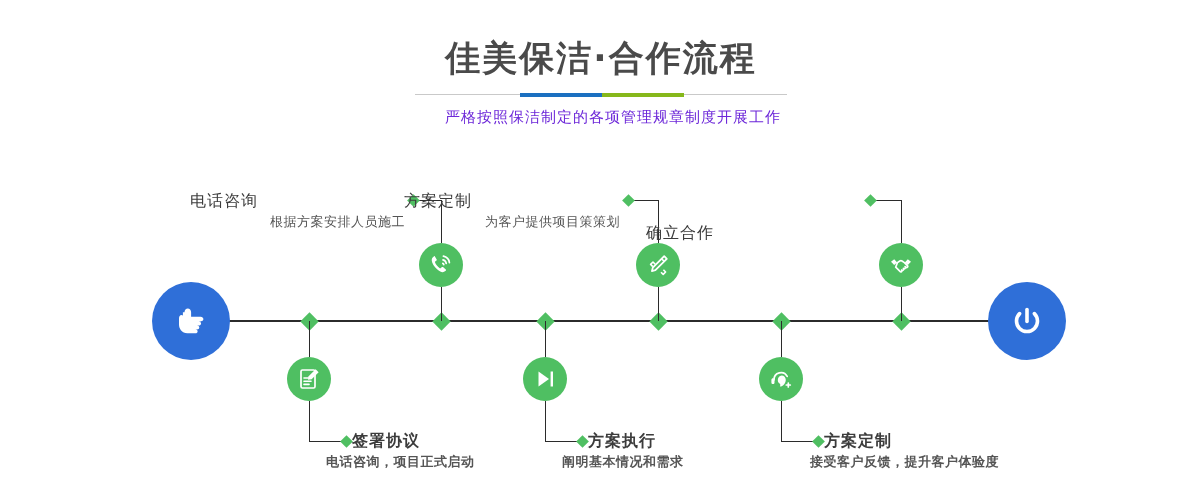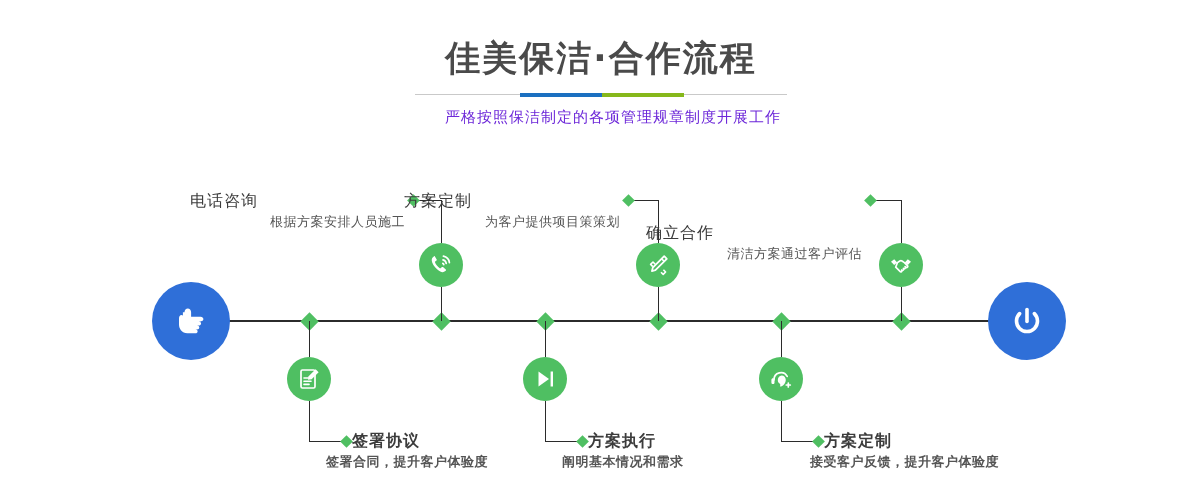--- a/index.html
+++ b/index.html
@@ -137,21 +137,21 @@
         <path d="M8 18.4 H13" stroke="#ffffff" stroke-width="1.6" stroke-linecap="round"></path>
         <path d="M19.6 3.2 l3.0 3.0 -7.0 7.0 -3.6 0.6 0.6 -3.6 z" fill="#ffffff"></path>
       </svg>
     </span>
   </div>
   <div class="vstem" style="left:309px;top:401px;height:40px;"></div>
   <div class="hstem" style="left:309px;top:441px;width:37px;"></div>
   <div class="tipdot" style="left:342px;top:437px;"></div>
   <div class="lbl down" style="left:352px;top:430px;width:260px;">
     <div class="main">签署协议</div>
-    <div class="sub" style="margin-left:-26px;">签署合同，提升客户体验度</div>
+    <div class="sub" style="margin-left:-26px;">电话咨询，项目正式启动</div>
   </div>
 
   <div class="diamond" style="left:651.5px;top:314.5px;"></div>
   <div class="vstem" style="left:658px;top:287px;height:34px;"></div>
   <div class="node-icon" style="left:636px;top:243px;">
     <span>
       <svg width="26" height="26" viewBox="0 0 26 26">
         <path d="M19.2 4.2 l2.6 2.6 -11.4 11.4 -3.5 0.9 0.9 -3.5 z" fill="none" stroke="#ffffff" stroke-width="1.8" stroke-linejoin="round"></path>
         <path d="M16.6 6.8 l2.6 2.6" stroke="#ffffff" stroke-width="1.6"></path>
         <path d="M7.8 14.6 l-2.2 -2.2 2.4 -2.4 2.2 2.2" fill="none" stroke="#ffffff" stroke-width="1.6" stroke-linejoin="round"></path>
@@ -194,21 +194,20 @@
         <path fill="#ffffff" d="M23.0 9.8 L19.8 7.2 l-3.0 3.2 3.0 2.6 z"></path>
         <path fill="none" stroke="#ffffff" stroke-width="1.7" stroke-linejoin="round" stroke-linecap="round" d="M9.4 10.6 l2.4 -1.6 c0.7 -0.4 1.5 -0.4 2.2 0 l2.4 1.6 l3.0 3.0 c0.5 0.5 0.5 1.2 0 1.6 -0.5 0.5 -1.2 0.5 -1.7 0 l-0.6 -0.6 c0.5 0.5 0.5 1.2 0 1.7 -0.5 0.5 -1.2 0.5 -1.7 0 c0.5 0.5 0.5 1.2 0 1.7 -0.5 0.5 -1.2 0.5 -1.7 0 c0.4 0.5 0.4 1.1 -0.1 1.5 -0.5 0.4 -1.2 0.4 -1.6 -0.1 l-4.3 -4.2 z"></path>
       </svg>
     </span>
   </div>
   <div class="vstem" style="left:901px;top:200px;height:43px;"></div>
   <div class="hstem" style="left:871px;top:200px;width:30px;"></div>
   <div class="tipdot" style="left:866px;top:196px;"></div>
   <div class="lbl up" style="left:646px;top:190px;width:216px;margin-top:32px;">
     <div class="main">确立合作</div>
-    <div class="sub">清洁方案通过客户评估</div>
   </div>
 
   <div class="diamond" style="left:774.5px;top:314.5px;"></div>
   <div class="vstem" style="left:781px;top:321px;height:36px;"></div>
   <div class="node-icon" style="left:759px;top:357px;">
     <span>
       <svg width="26" height="26" viewBox="0 0 26 26">
         <path d="M6.0 13.8 a7.0 7.0 0 0 1 13.2 -3.4" fill="none" stroke="#ffffff" stroke-width="1.7" stroke-linecap="round"></path>
         <path fill="#ffffff" d="M5.0 12.2 c0.9 0 1.5 0.7 1.5 1.6 v2.6 c0 0.9 -0.6 1.6 -1.5 1.6 -0.9 0 -1.6 -0.7 -1.6 -1.6 v-2.6 c0 -0.9 0.7 -1.6 1.6 -1.6 z"></path>
         <path fill="#ffffff" d="M13.6 9.6 c2.5 0 4.2 1.9 4.2 4.4 0 2.8 -2.1 5.6 -4.6 6.6 -0.6 0.2 -1.0 -0.1 -1.0 -0.7 v-2.0 c-1.4 -0.5 -2.4 -1.9 -2.4 -3.6 0 -2.5 1.5 -4.7 3.8 -4.7 z"></path>

